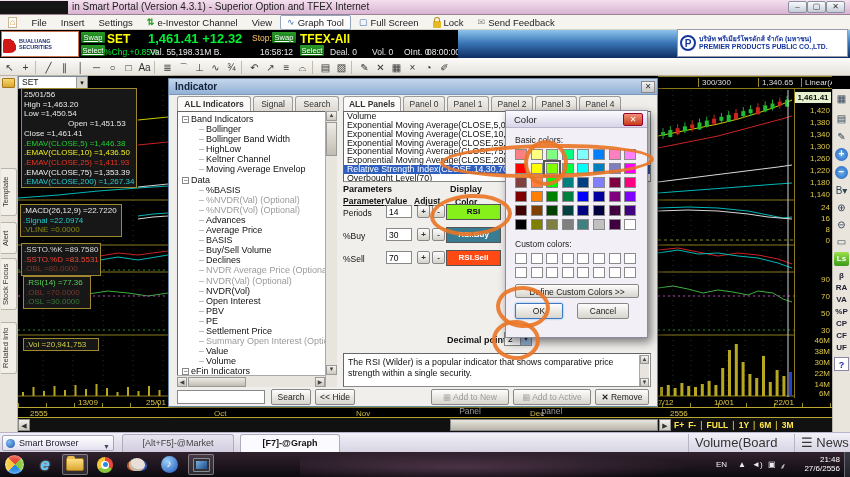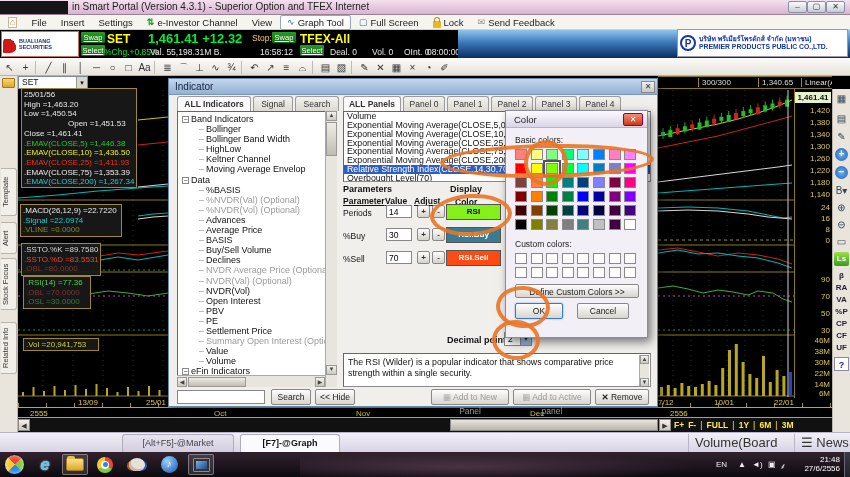--- a/index.html
+++ b/index.html
@@ -78,21 +78,21 @@
   
   #righttools { left:832px; top:89px; width:18px; height:343px; background:#e9e5dd; border-left:1px solid #bbb7ad; }
   .rt { position:absolute; left:1px; width:15px; height:14px; font-size:10px; line-height:14px; text-align:center; color:#345; }
   .rt-circle { border-radius:50%; background:radial-gradient(circle,#6fb4f0,#1a5ab4); color:#fff; font-weight:bold; width:13px; height:13px; line-height:12px; font-size:10px; left:2px; }
   .rt-ls { background:linear-gradient(180deg,#9ae04a,#3a9a1a); color:#fff; font-weight:bold; font-size:8px; border-radius:2px; line-height:13px; }
   .rt-letter { font-size:8px; color:#223; font-weight:bold; line-height:11px; height:11px; }
   .rt-help { background:#fff; border:1px solid #88a; color:#22a; font-weight:bold; font-size:9px; }
   
   #dlg { left:168px; top:78px; width:490px; height:329px; background:#f0efec; border:1px solid #6a87a8; box-shadow:2px 3px 8px rgba(0,0,0,0.45); z-index:20; }
   #dlg-title { left:0; top:0; width:488px; height:16px; background:linear-gradient(180deg,#c4d6ec,#92b1d5); border-bottom:1px solid #7a97b8; }
-  #dlg-title span { position:absolute; left:6px; top:2px; font-size:10px; font-weight:normal; color:#14233c; }
+  #dlg-title span { position:absolute; left:6px; top:2px; font-size:10px; font-weight:bold; color:#14233c; }
   #dlg-close { left:472px; top:2px; width:14px; height:12px; background:linear-gradient(180deg,#f2f2f2,#c8c8c8); border:1px solid #888; font-size:8px; line-height:10px; text-align:center; color:#333; }
   .tab { position:absolute; height:15px; background:linear-gradient(180deg,#f4f2ee,#ddd9d1); border:1px solid #9a9a9a; border-bottom:none; border-radius:3px 3px 0 0; font-size:8.5px; text-align:center; color:#333; padding-top:2px; }
   .tab-act { background:#fbfaf8; font-weight:bold; z-index:2; }
   .sunken { background:#fff; border:1px solid #8a8a8a; border-top-color:#666; border-left-color:#666; }
   #tree-box { left:8px; top:32px; width:160px; height:276px; overflow:hidden; }
   .tree-row { font-size:9px; line-height:10.1px; color:#111; white-space:nowrap; padding-left:3px; }
   .tree-row .minus { display:inline-block; width:7px; height:7px; border:1px solid #888; font-size:7px; line-height:5px; text-align:center; margin-right:2px; color:#333; background:#fff; }
   .tree-row.child { padding-left:20px; }
   .tree-row.child::before { content:"–"; color:#999; margin-right:2px; }
   .tree-gray { color:#9a9a9a; }
@@ -745,20 +745,25 @@
     <div class="cbtn2" id="cancel-btn" data-name="cancel-button">Cancel</div>
   </div>
 
   <div class="annot" style="left:440px;top:144px;width:214px;height:34px;transform:rotate(-1deg)" data-name="annotation-circle-selected-indicator"></div>
   <div class="annot" style="left:430px;top:194px;width:82px;height:42px;transform:rotate(-3deg)" data-name="annotation-circle-rsi-color-button"></div>
   <div class="annot" style="left:524px;top:140px;width:44px;height:46px" data-name="annotation-circle-green-swatch"></div>
   <div class="annot" style="left:496px;top:286px;width:54px;height:42px;transform:rotate(4deg)" data-name="annotation-circle-ok-button"></div>
   <div class="annot" style="left:492px;top:320px;width:48px;height:40px;transform:rotate(3deg)" data-name="annotation-circle-decimal-point"></div>
 
   <div class="abs" id="statusbar" data-name="status-bar">
+    <div class="abs" id="sb-browser" data-name="smart-browser-button">
+      <span class="blob" data-name="smart-browser-icon"></span>
+      <span>Smart Browser</span>
+      <span class="arr" data-name="chevron-down-icon">▼</span>
+    </div>
     <div class="sb-tab" style="left:122px;width:112px" data-name="tab-market">[Alt+F5]-@Market</div>
     <div class="sb-tab sb-tab-act" style="left:240px;width:100px" data-name="tab-graph">[F7]-@Graph</div>
     <div class="sb-right" style="left:688px;width:104px" data-name="volume-board-lot-button">Volume(Board Lot)</div>
     <div class="sb-right" style="left:794px;width:56px" data-name="news-bar-button"><span data-name="list-icon">☰ </span><span>News Bar</span></div>
   </div>
 
   <div class="abs" id="taskbar" data-name="taskbar">
     <div id="orb" data-name="start-button"></div>
     <div class="tbi" style="left:32px" data-name="taskbar-ie-icon">
         <span class="ie-e">e</span>

